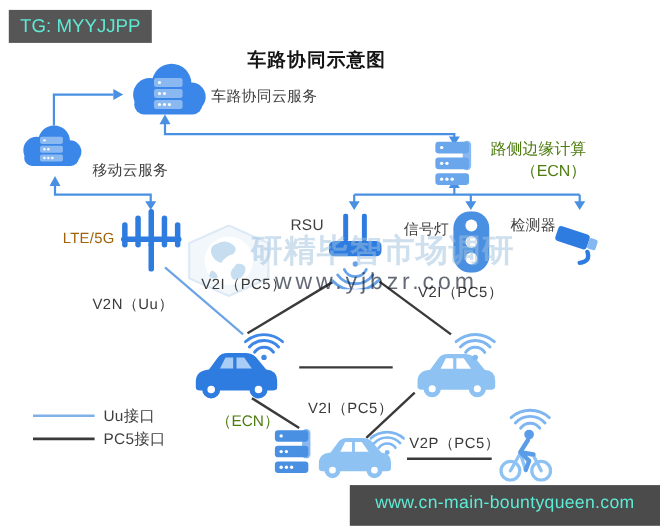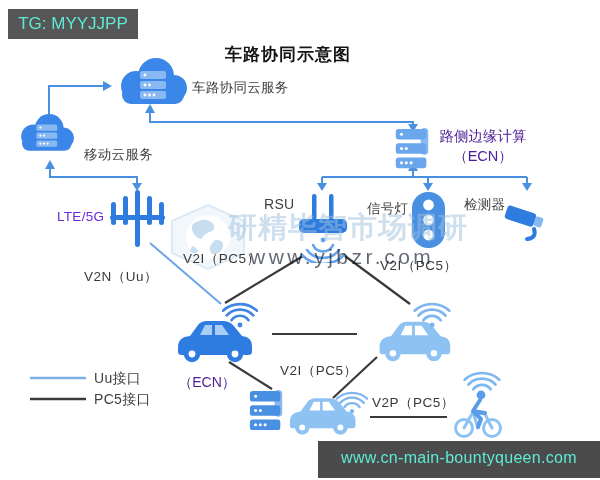--- a/index.html
+++ b/index.html
@@ -9,21 +9,21 @@
   }
   .lbl{position:absolute; white-space:nowrap; color:#3f3f3f; font-size:13.5px; letter-spacing:.3px;}
   .link-lbl{position:absolute; white-space:nowrap; color:#3a3a3a; font-size:13.5px; font-weight:500; letter-spacing:.5px;}
   #title{position:absolute; left:158px; top:43px; width:260px; text-align:center;
          font-size:17px; font-weight:bold; color:#151515; letter-spacing:1px;}
   .badge{position:absolute; color:#5eead4; text-align:center;}
   #tg-badge{left:8px; top:9px; width:130px; height:30px; line-height:30px;
             background:#565656; font-size:17px;}
   #site-badge{left:318px; top:441px; width:282px; height:37px; line-height:33px;
               background:#4b4b4b; font-size:16px; letter-spacing:.3px;}
-  .ecn-label{position:absolute; text-align:center; color:#4c1d95; font-size:14.5px; line-height:20px;}
+  .ecn-label{position:absolute; text-align:right; color:#4d7c0f; font-size:14.5px; line-height:20px;}
   #wm-brand{position:absolute; left:228px; top:208px; font-size:29px; font-weight:bold;
             color:#9fc0dd; opacity:.5; letter-spacing:1px; white-space:nowrap; z-index:4; pointer-events:none;}
   #wm-url{position:absolute; left:250px; top:245px; font-size:21px; color:#0f172a; opacity:.65;
           letter-spacing:3.5px; white-space:nowrap; z-index:4; pointer-events:none;}
   svg.icon{position:absolute; z-index:2;}
   #connectors{position:absolute; left:0; top:0; z-index:2; pointer-events:none;}
   .z3{z-index:3;}
 </style>
 </head>
 <body>
@@ -130,21 +130,21 @@
     <g fill="#2e7ce0">
       <rect x="1" y="13" width="5" height="23" rx="2.5"></rect>
       <rect x="13" y="7" width="5" height="29" rx="2.5"></rect>
       <rect x="25" y="1" width="5" height="35" rx="2.5"></rect>
       <rect x="37" y="7" width="5" height="29" rx="2.5"></rect>
       <rect x="49" y="13" width="5" height="23" rx="2.5"></rect>
       <rect x="0" y="26" width="55" height="5" rx="2.5"></rect>
       <rect x="25" y="31" width="5" height="27" rx="2.5"></rect>
     </g>
   </svg>
-  <div class="lbl z3" style="left:57px; top:209px; color:#6d28d9;">LTE/5G</div>
+  <div class="lbl z3" style="left:57px; top:209px; color:#a16207;">LTE/5G</div>
 
   <svg class="icon" style="left:391px; top:127px;" width="44" height="44" viewBox="0 0 40 46">
     <rect x="28" y="1" width="8" height="28" rx="4" fill="#8ab9f2"></rect>
     <g fill="#6aa6ec">
       <rect x="2" y="2" width="32" height="11" rx="3"></rect>
         <rect x="2" y="17" width="32" height="11" rx="3"></rect>
         <rect x="2" y="32" width="32" height="11" rx="3"></rect>
     </g>
     <g fill="#ffffff">
       <circle cx="8" cy="7.5" r="1.6"></circle>

